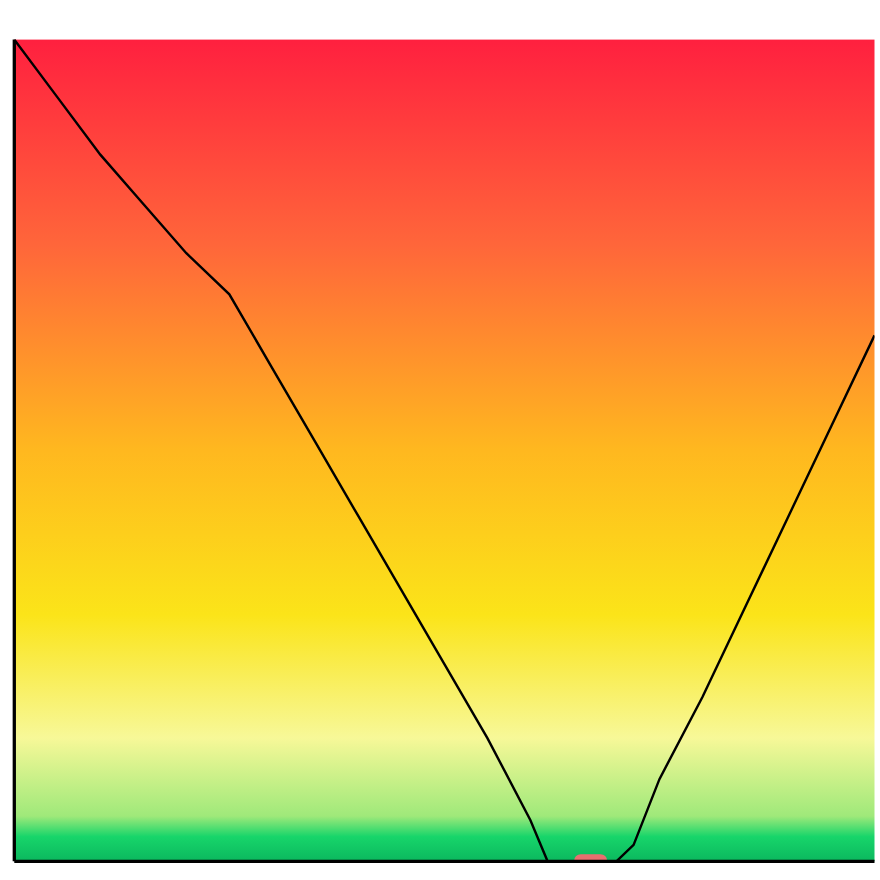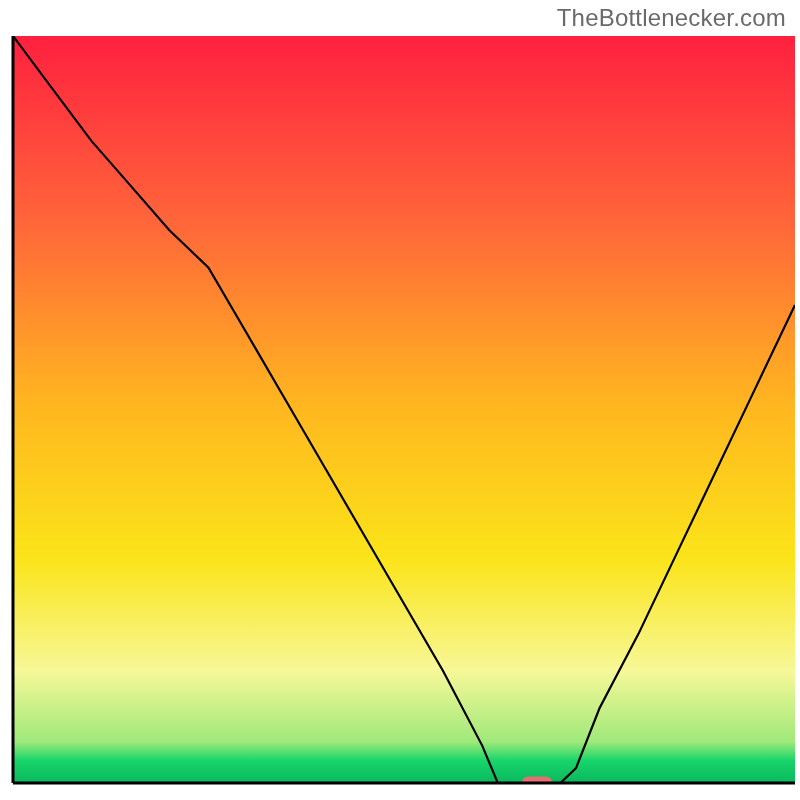--- a/index.html
+++ b/index.html
@@ -27,21 +27,20 @@
     z-index: 10;
   }
   svg {
     display: block;
   }
 </style>
 </head>
 <body>
 
 <div id="container">
-  <div id="watermark">TheBottlenecker.com</div>
   <svg id="chart-svg" width="800" height="800">
     <defs>
       <linearGradient id="bg-grad" x1="0" y1="0" x2="0" y2="1">
           <stop offset="0%" stop-color="#ff203f"></stop>
           <stop offset="25%" stop-color="#ff663a"></stop>
           <stop offset="50%" stop-color="#ffb81f"></stop>
           <stop offset="70%" stop-color="#fbe419"></stop>
           <stop offset="85%" stop-color="#f7f898"></stop>
           <stop offset="94.5%" stop-color="#9fe97a"></stop>
           <stop offset="97%" stop-color="#17d56a"></stop>

